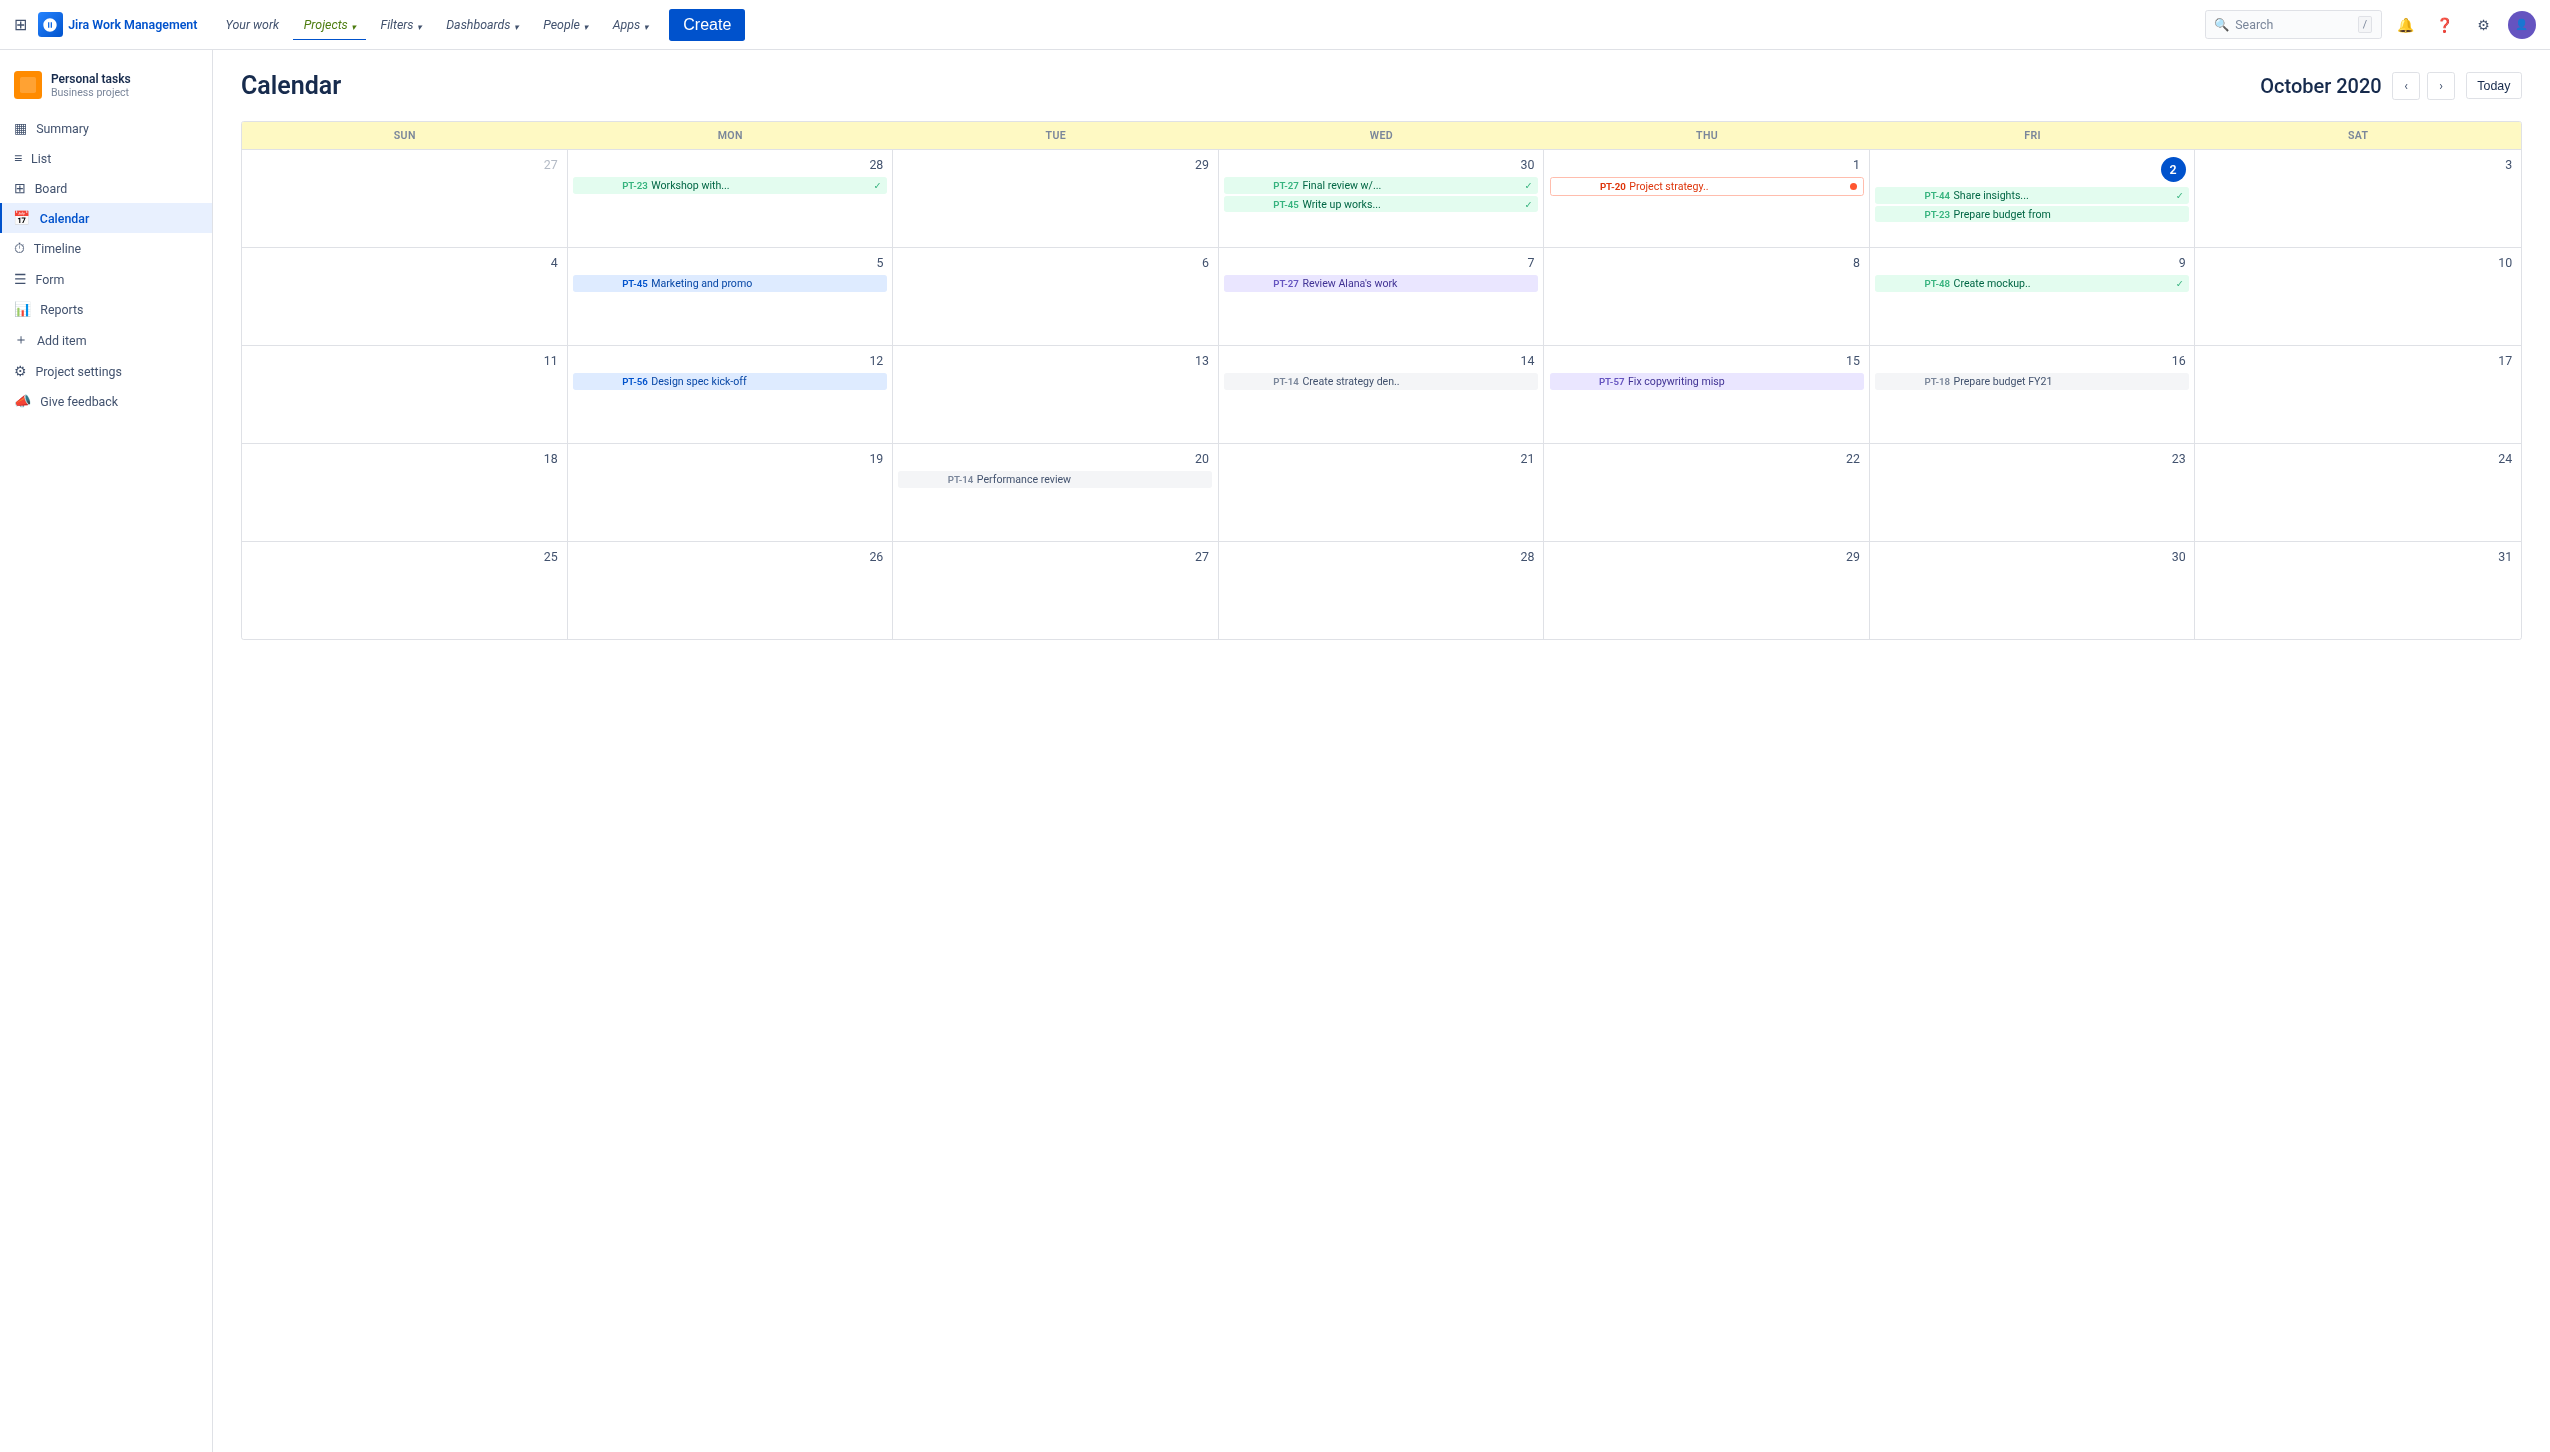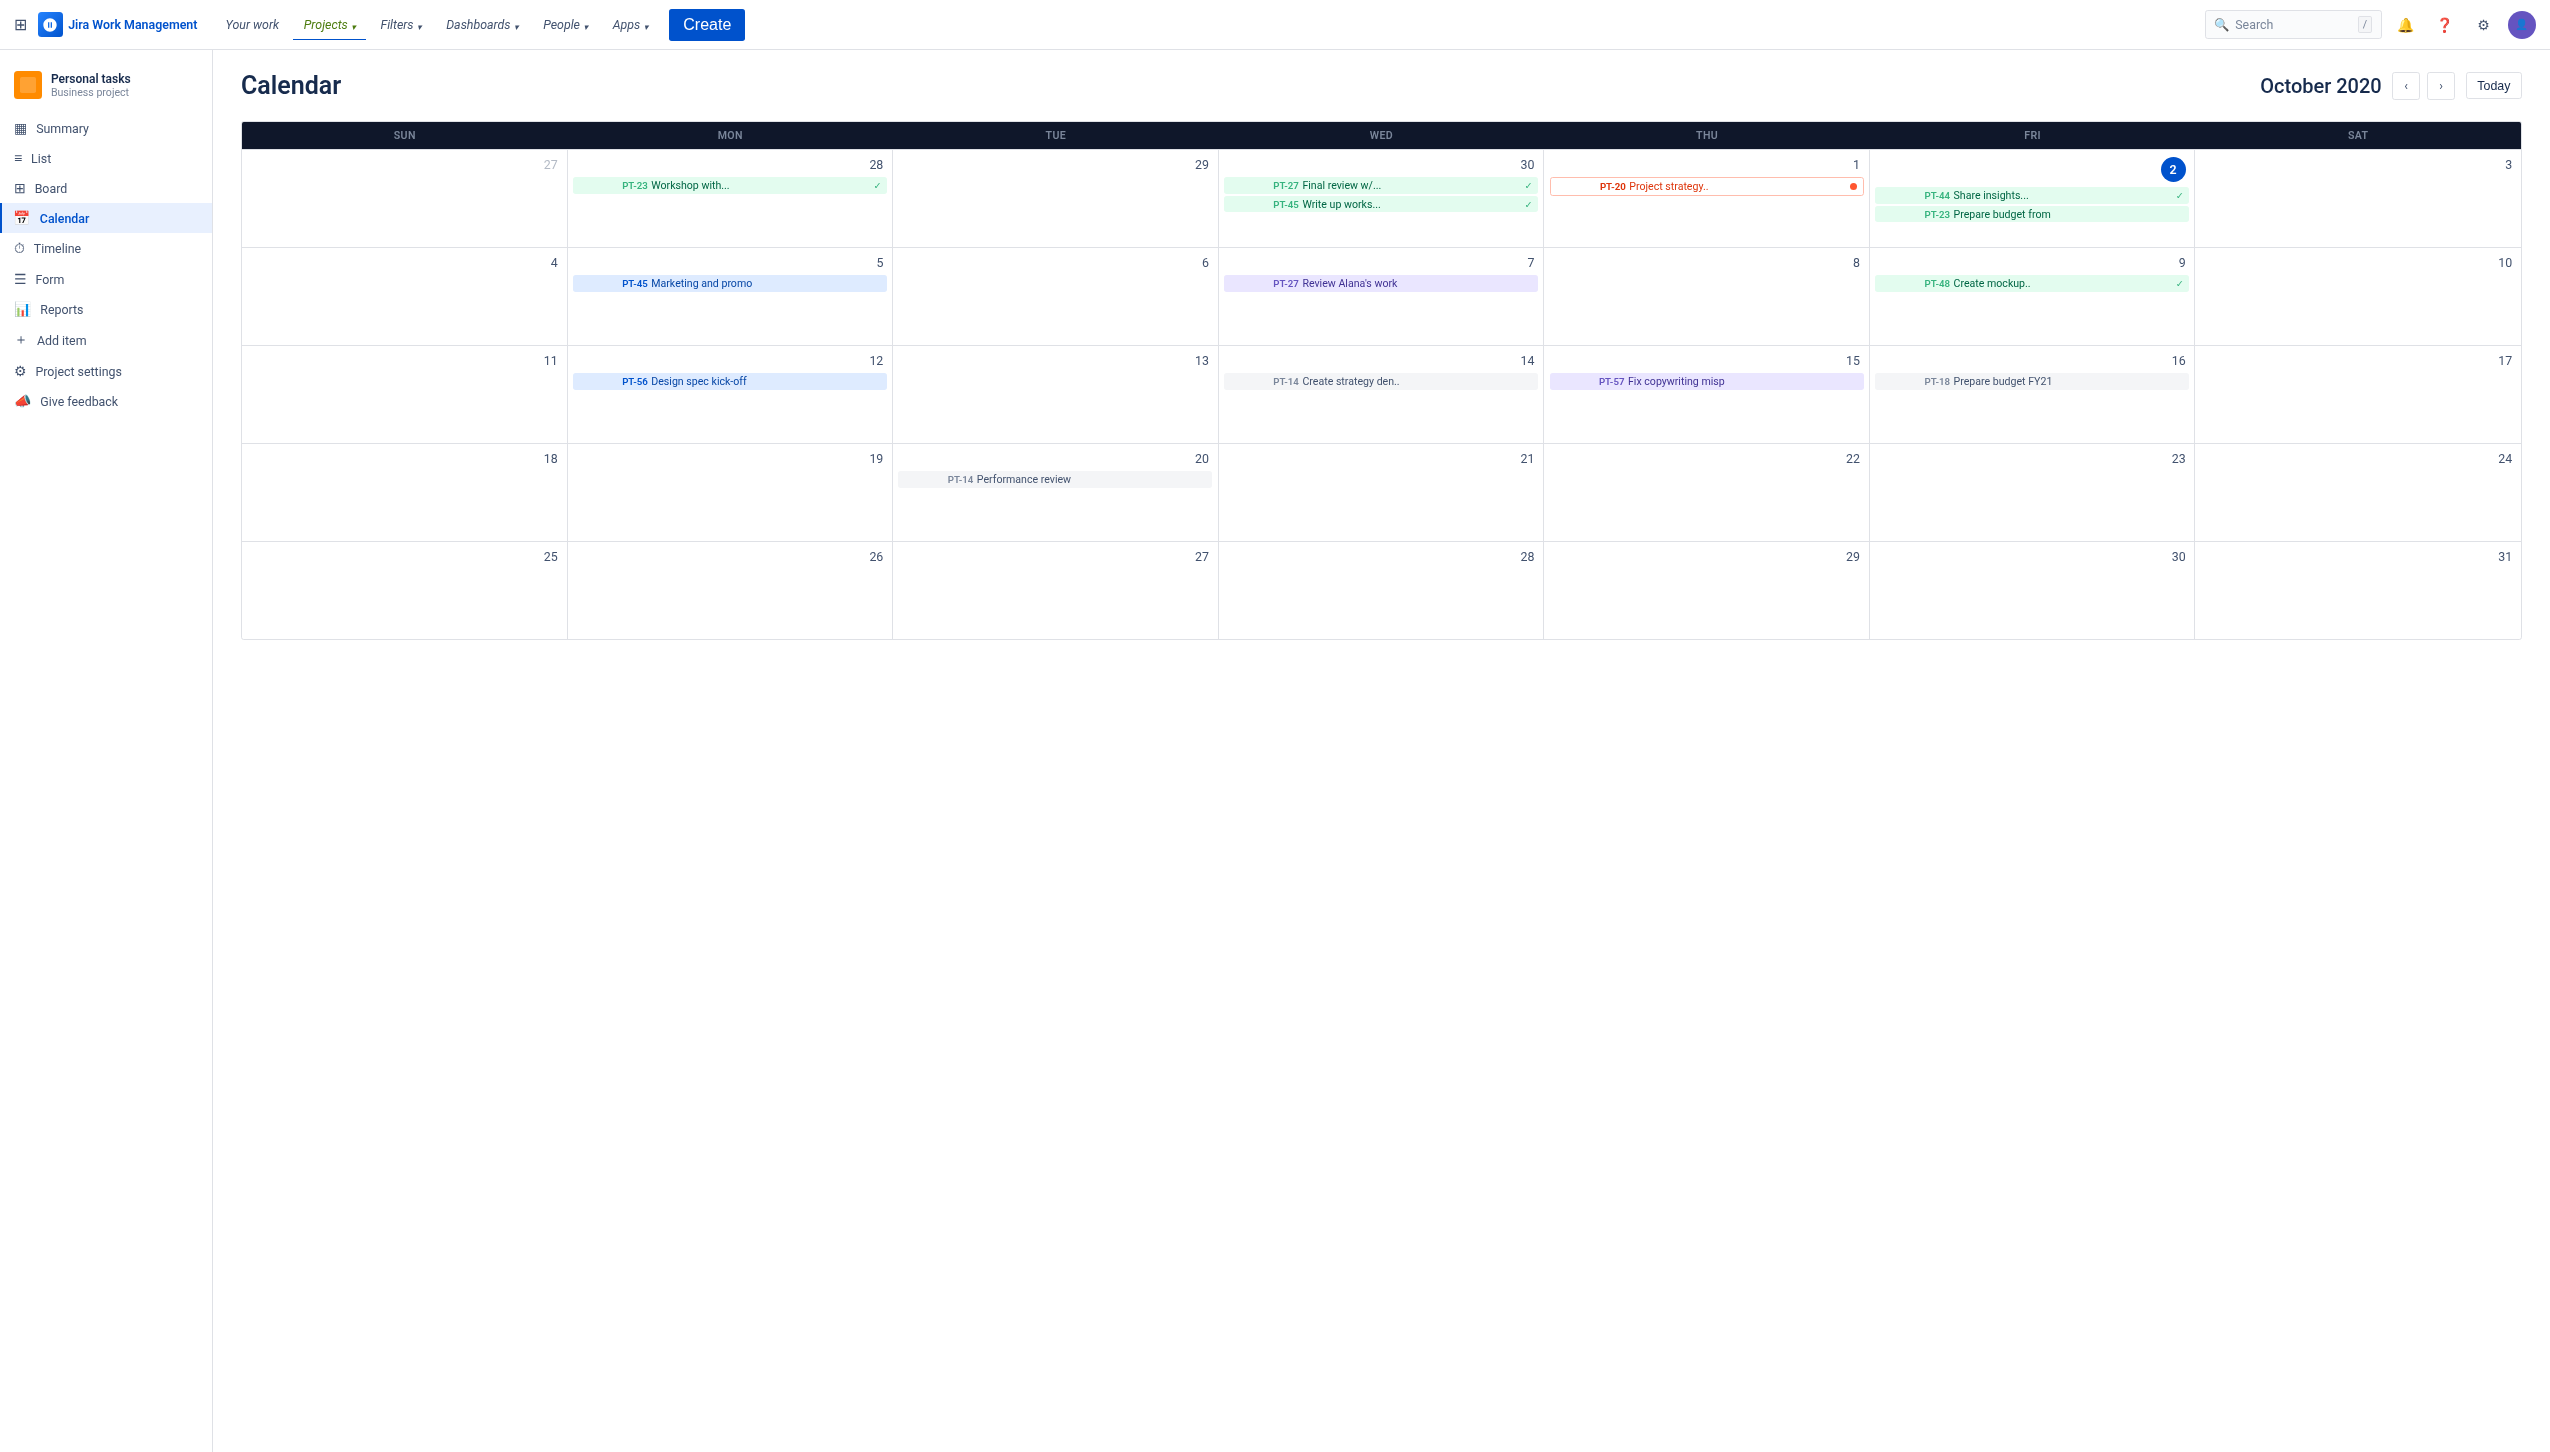--- a/index.html
+++ b/index.html
@@ -77,21 +77,21 @@
       display: flex; align-items: center; justify-content: center; cursor: pointer;
       color: #42526e; font-size: 12.4px; background: #fff;
     }
     .today-btn {
       padding: 5.3px 10.6px; border: 0.9px solid #dfe1e6; border-radius: 2.7px;
       cursor: pointer; font-size: 12.4px; color: #172b4d; background: #fff; margin-left: 3.5px;
     }
 
     
     .cal-grid { border: 0.9px solid #dfe1e6; border-radius: 2.7px; overflow: hidden; }
-    .cal-days-header { display: grid; grid-template-columns: repeat(7, 1fr); background: #0f172a; border-bottom: 0.9px solid #dfe1e6; }
+    .cal-days-header { display: grid; grid-template-columns: repeat(7, 1fr); background: #fef9c3; border-bottom: 0.9px solid #dfe1e6; }
     .cal-day-header { text-align: center; padding: 7px; font-size: 10.6px; font-weight: 600; color: #7a869a; text-transform: uppercase; letter-spacing: 0.4px; }
     .cal-weeks { display: flex; flex-direction: column; }
     .cal-week { display: grid; grid-template-columns: repeat(7, 1fr); border-bottom: 0.9px solid #dfe1e6; min-height: 97px; }
     .cal-week:last-child { border-bottom: none; }
     .cal-cell { border-right: 0.9px solid #dfe1e6; padding: 5.3px; min-height: 97px; vertical-align: top; position: relative; }
     .cal-cell:last-child { border-right: none; }
     .cal-cell.other-month .cell-date { color: #b3bac5; }
     .cell-date {
       font-size: 12.4px; color: #42526e; font-weight: 400; margin-bottom: 3.5px;
       display: flex; align-items: center; justify-content: flex-end; padding: 1.8px 3.5px;

